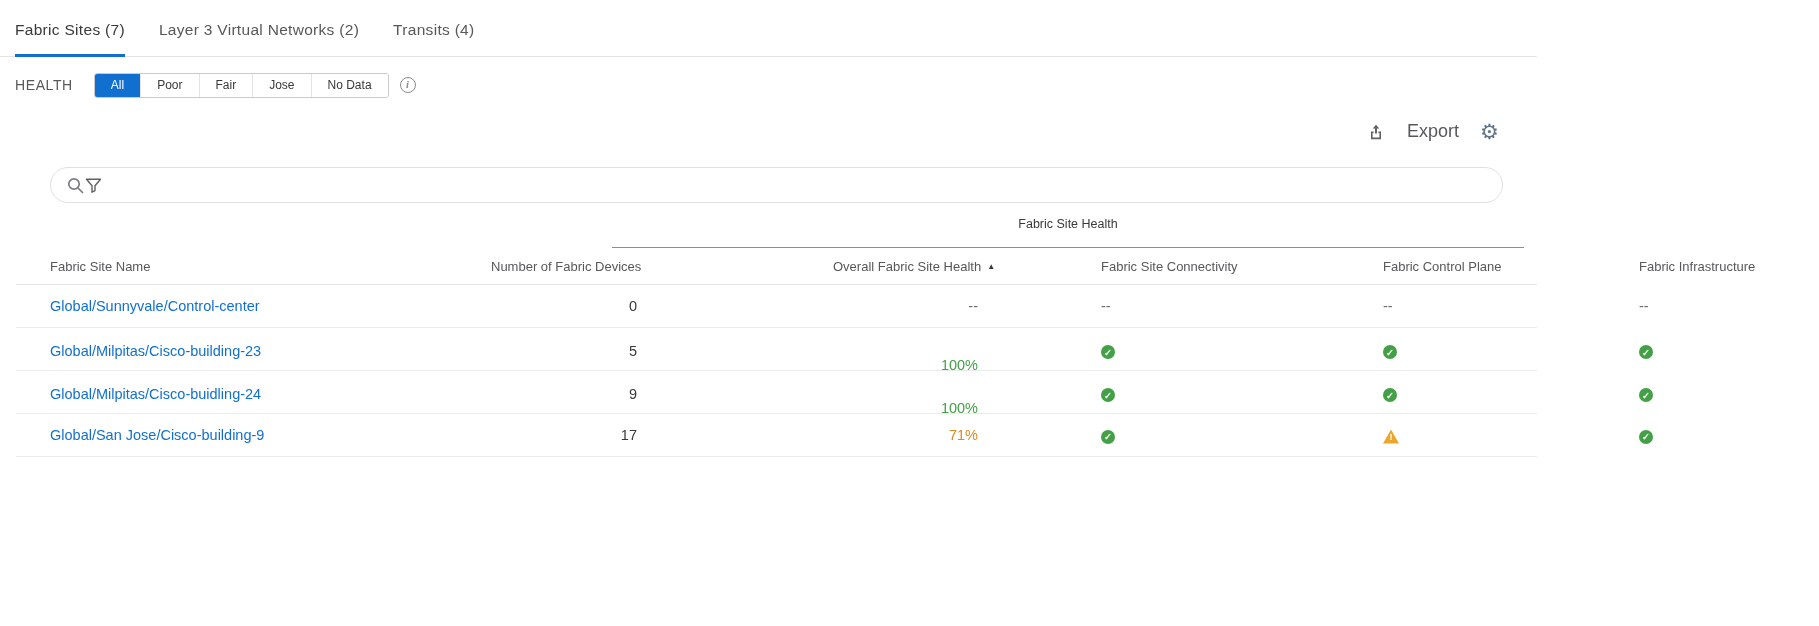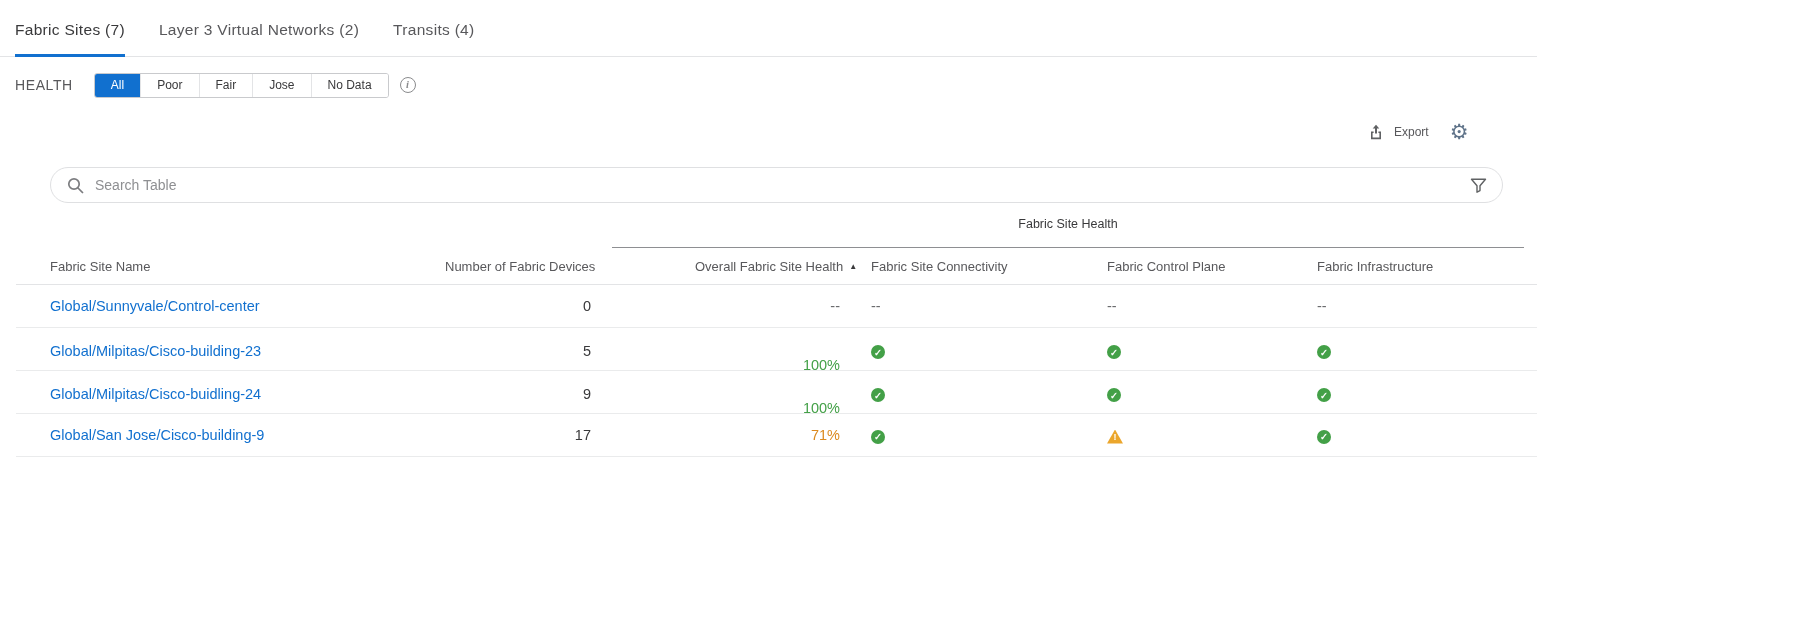--- a/index.html
+++ b/index.html
@@ -67,22 +67,22 @@
     content:"i"; font-size:10.5px; line-height:1;
     font-family:"Liberation Serif", serif; font-style:italic; font-weight:bold;
   }
 
   
   .actions{
     position:absolute; top:121px; left:1368px;
     display:flex; align-items:center; gap:21px;
   }
   .export-btn{
-    display:flex; align-items:center; gap:10px;
-    font-size:12px; color:#58585b; cursor:pointer;
+    display:flex; align-items:center; gap:23px;
+    font-size:18px; color:#58585b; cursor:pointer;
   }
   .gear{
     font-size:21px; line-height:1; color:#5f7389; cursor:pointer;
   }
 
   
   .searchbar{
     position:absolute; top:167px; left:50px;
     width:1453px; height:36px;
     border:1px solid #dfe0e2; border-radius:18px;
@@ -106,20 +106,21 @@
     text-align:center; font-size:12.5px; color:#39393b;
   }
   .group-underline{
     position:absolute; left:596px; width:912px; bottom:0;
     border-bottom:1px solid #8e8f92;
   }
   .tgrid{
     display:grid;
     grid-template-columns:429px 146px 104px 145px 31px 236px 210px 220px;
     align-items:center;
+    gap:46px;
   }
   .thead{ height:37px; border-bottom:1px solid #e3e4e6; }
   .hdr{ font-size:13px; color:#58585b; white-space:nowrap; cursor:pointer; }
   .c1{ padding-left:34px; }
   .num{ text-align:right; }
   .sort-caret{ font-size:8px; color:#39393b; margin-left:6px; vertical-align:2px; }
   .trow{ height:43px; border-bottom:1px solid #eaebec; }
   .site-link{ font-size:14.5px; color:var(--link,#1170cf); cursor:pointer; white-space:nowrap; }
   .cell{ font-size:14.5px; color:#39393b; }
   .pct{ text-align:right; font-size:14.5px; }
@@ -171,21 +172,20 @@
     <span>Export</span>
   </div>
   <span class="gear">⚙</span>
 </div>
 
 <div class="searchbar">
   <svg width="19" height="19" viewBox="0 0 19 19">
     <circle cx="8" cy="8" r="5.2" fill="none" stroke="#7c7d80" stroke-width="1.7"></circle>
     <line x1="12" y1="12" x2="16.5" y2="16.5" stroke="#7c7d80" stroke-width="1.7" stroke-linecap="round"></line>
   </svg>
-  <input type="text" placeholder="Search Table" style="">
   <span class="filter-icon">
     <svg width="17" height="17" viewBox="0 0 17 17">
       <path d="M1.5 2.2 H15.5 L10 8.8 V13.6 L7 15.2 V8.8 Z" fill="none" stroke="#5f6163" stroke-width="1.4" stroke-linejoin="round"></path>
     </svg>
   </span>
 </div>
 
 <div class="table">
   <div class="group-header">
     <span class="group-title">Fabric Site Health</span>

